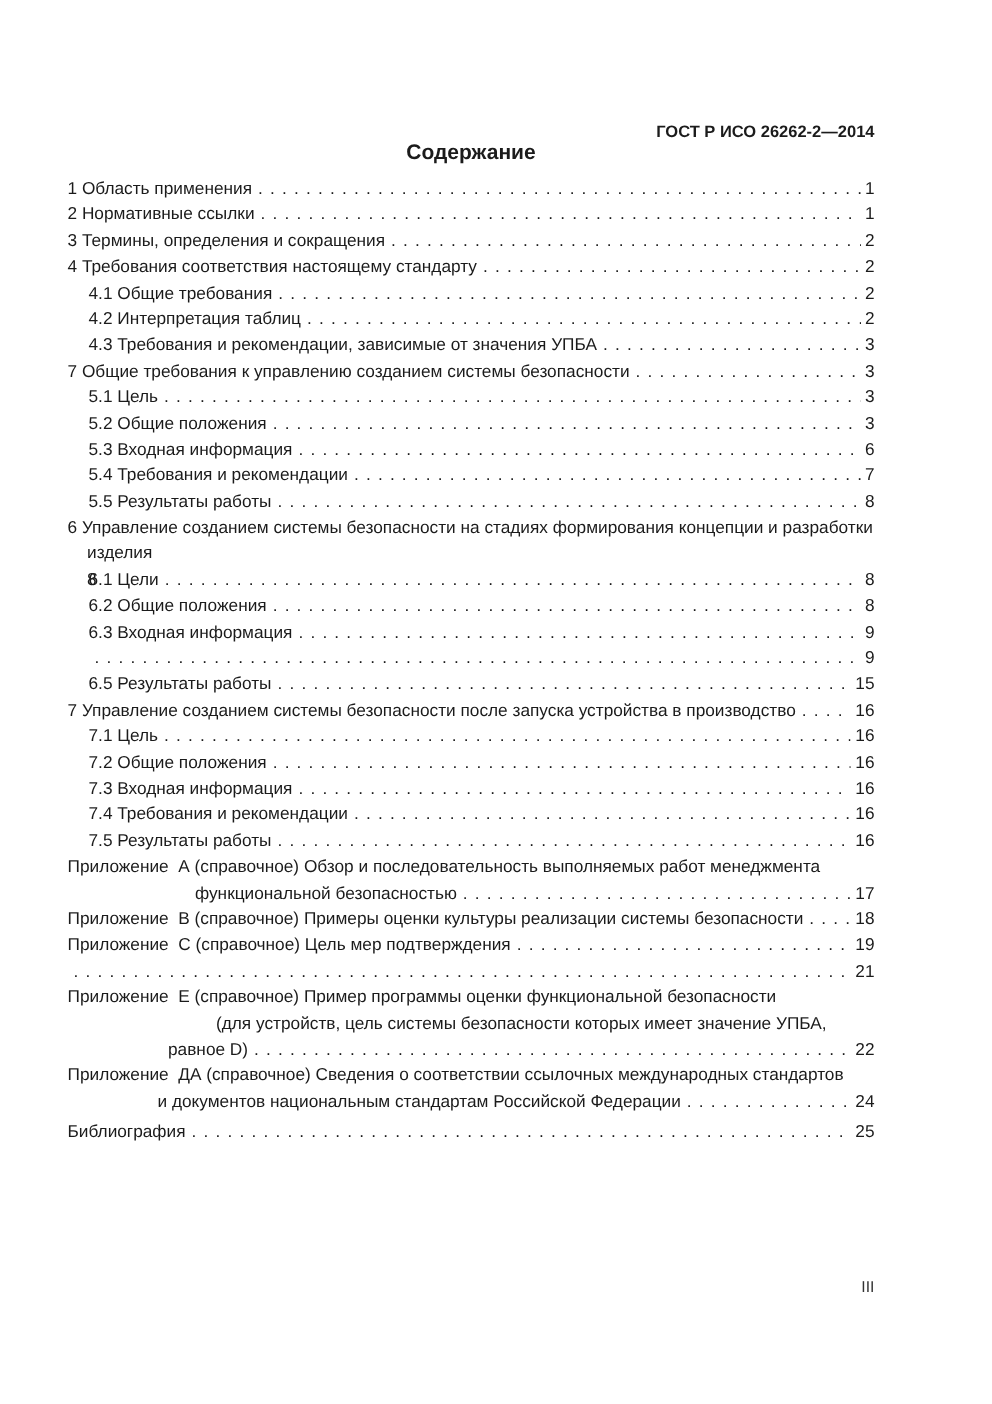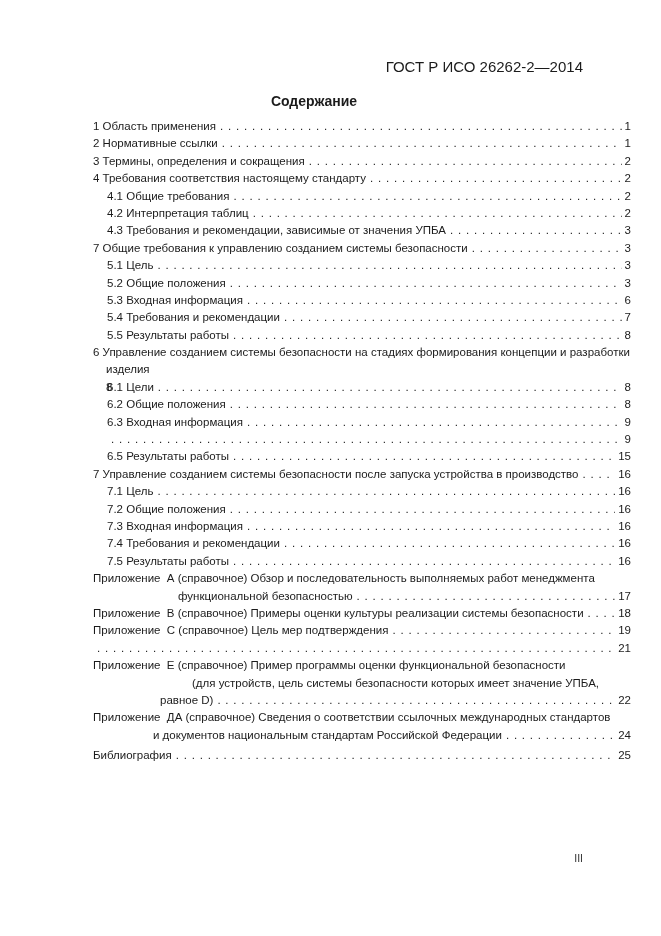--- a/index.html
+++ b/index.html
@@ -6,36 +6,35 @@
   body{
     width:661px;height:936px;
     background:#ffffff;
     font-family:"Liberation Sans", sans-serif;
     color:#1b1b1b;
     position:relative;
     overflow:hidden;
   }
   .doc-header{
     position:absolute;
-    top:58px; right:78px;
-    font-size:15px; font-weight:normal;
+    top:82px; right:78px;
+    font-size:11px; font-weight:bold;
     white-space:pre;
   }
   .doc-title{
     position:absolute;
     top:93px; left:45px; width:538px;
     margin:0;
     text-align:center;
     font-size:14px; font-weight:bold;
   }
   .toc{
     position:absolute;
     top:118px; left:45px; width:538px;
     font-size:11.5px;
-    margin-left:48px;
   }
   .r{
     display:flex;
     align-items:baseline;
     line-height:17.4px;
     height:17.4px;
   }
   .r .t{white-space:pre;}
   .d{
     flex:1 1 auto;

